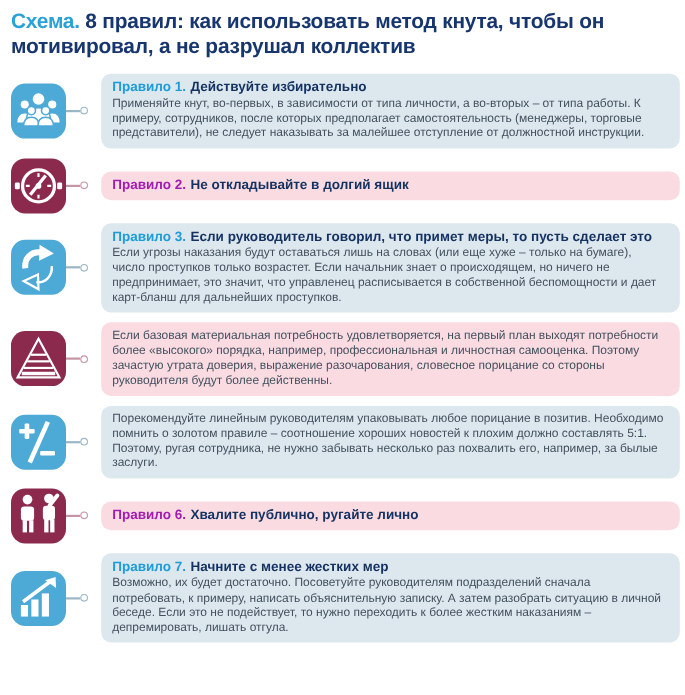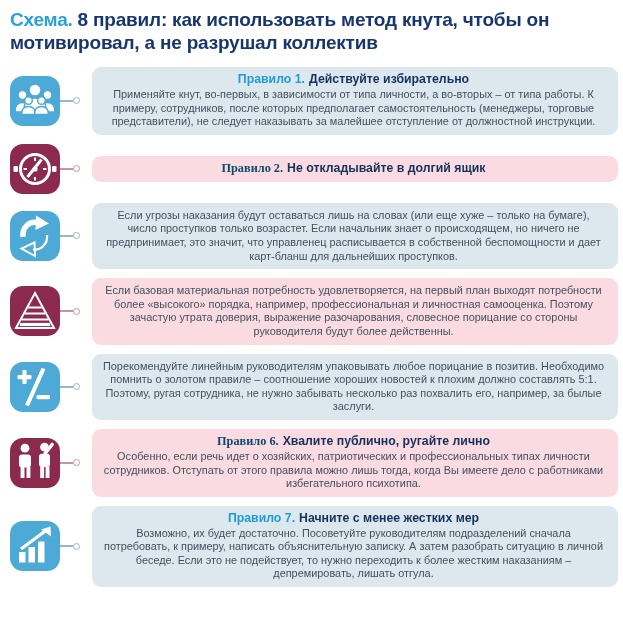--- a/index.html
+++ b/index.html
@@ -22,27 +22,27 @@
   }
   .tile.blue{background:#4da9d6;}
   .tile.maroon{background:#8c2a4e;}
   .connector{width:32px;flex:0 0 32px;display:flex;align-items:center;}
   .connector .line{width:13px;height:2px;}
   .connector .dot{width:5px;height:5px;border-radius:50%;background:#fff;border:1.5px solid;}
   .theme-blue .connector .line{background:#9bb6c6;}
   .theme-blue .connector .dot{border-color:#9bb6c6;}
   .theme-pink .connector .line{background:#c595a4;}
   .theme-pink .connector .dot{border-color:#c595a4;}
-  .block{flex:1;border-radius:9px;padding:5px 13px 6px 10px;margin-right:0;text-align:center;}
+  .block{flex:1;border-radius:9px;padding:5px 13px 6px 10px;margin-right:0;}
   .theme-blue .block{background:#dde7ee;}
   .theme-pink .block{background:#f9dbe1;}
   .block-head{font-size:12.3px;font-weight:bold;line-height:15px;color:#14315f;}
   .rule-label{margin-right:4px;}
   .theme-blue .rule-label{color:#1e9cd8;}
-  .theme-pink .rule-label{color:#0c4a6e;font-family:Liberation Serif, serif;}
+  .theme-pink .rule-label{color:#a21caf;}
   .rule-body{font-size:10.9px;line-height:13.6px;color:#42505e;margin-top:1px;}
   svg{display:block;}
 </style>
 </head>
 <body>
 
 <div class="page">
 
   <div class="title">
     <span class="prefix">Схема.</span><span>8 правил: как использовать метод кнута, чтобы он мотивировал, а не разрушал коллектив</span>
@@ -113,20 +113,23 @@
           <polygon points="26,4.5 39,12.5 25.5,19" fill="#ffffff"></polygon>
           <path d="M37 24 C38 33 31 39.5 23 38.5" fill="none" stroke="#ffffff" stroke-width="2.2"></path>
           <polygon points="24.5,31.5 11.5,37.5 25,45" fill="none" stroke="#ffffff" stroke-width="2"></polygon>
         </svg>
       </div>
       <div class="connector">
           <span class="line"></span>
           <span class="dot"></span>
         </div>
       <div class="block">
+        <div class="block-head">
+          <span class="rule-label">Правило 3.</span><span class="rule-heading">Если руководитель говорил, что примет меры, то пусть сделает это</span>
+        </div>
         <div class="rule-body">Если угрозы наказания будут оставаться лишь на словах (или еще хуже – только на бумаге), число проступков только возрастет. Если начальник знает о происходящем, но ничего не предпринимает, это значит, что управленец расписывается в собственной беспомощности и дает карт-бланш для дальнейших проступков.</div>
       </div>
     </div>
 
     <div class="row theme-pink">
       <div class="tile maroon">
         <svg width="50" height="50" viewBox="0 0 50 50">
           <g stroke="#ffffff" stroke-width="2" fill="none">
             <path d="M25 7 L44 42 L6 42 Z"></path>
             <line x1="18.2" y1="21.5" x2="31.8" y2="21.5"></line>
@@ -182,21 +185,20 @@
         </svg>
       </div>
       <div class="connector">
           <span class="line"></span>
           <span class="dot"></span>
         </div>
       <div class="block">
         <div class="block-head">
           <span class="rule-label">Правило 6.</span><span class="rule-heading">Хвалите публично, ругайте лично</span>
         </div>
-        <div class="rule-body">Особенно, если речь идет о хозяйских, патриотических и профессиональных типах личности сотрудников. Отступать от этого правила можно лишь тогда, когда Вы имеете дело с работниками избегательного психотипа.</div>
       </div>
     </div>
 
     <div class="row theme-blue">
       <div class="tile blue">
         <svg width="50" height="50" viewBox="0 0 50 50">
           <g fill="#ffffff">
             <rect x="9" y="31" width="6.5" height="10.5"></rect>
             <rect x="18.5" y="26" width="6.5" height="15.5"></rect>
             <rect x="28" y="20.5" width="6.5" height="21"></rect>

